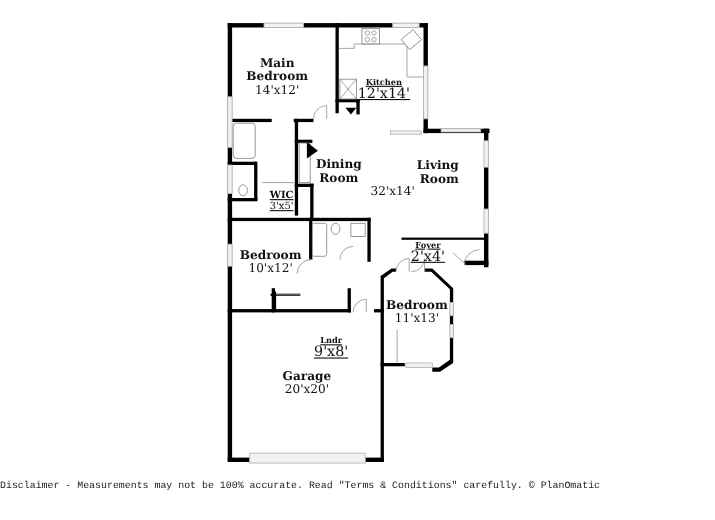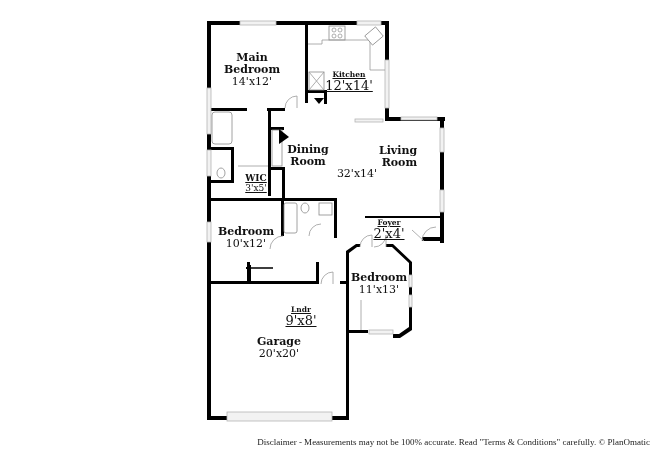--- a/index.html
+++ b/index.html
@@ -8,21 +8,21 @@
   .wall { fill:#000; }
   .win { fill:#f2f2f2; stroke:#b5b5b5; stroke-width:0.8; }
   .thin { fill:none; stroke:#9a9a9a; stroke-width:0.8; }
   .fix { fill:#fff; stroke:#8a8a8a; stroke-width:0.8; }
   .lbl { position:absolute; text-align:center; color:#111; font-family:"DejaVu Serif", serif; font-weight:bold; line-height:1.1; white-space:nowrap; transform:translateX(-50%); }
   .lbl .dim { font-weight:normal; display:block; }
   .big { font-size:11px; }
   .big .dim { font-size:11px; font-weight:normal; }
   .small { font-size:7.5px;text-decoration:underline; }
   .small .dim { font-size:13px; font-weight:normal; }
-  .disclaimer { position:absolute; left:0; width:650px; top:437px; text-align:right; font-size:9px; color:#222; font-family:Liberation Serif, serif; }
+  .disclaimer { position:absolute; left:0; width:650px; top:437px; text-align:left; font-size:9px; color:#222; font-family:Liberation Mono, monospace; }
 </style>
 </head>
 <body>
 
 <svg class="plan" width="650" height="473" viewBox="0 0 650 473">
 
   <g>
 
     <rect class="wall" x="207" y="21" width="182" height="4"></rect>
     <rect class="wall" x="385" y="21" width="4" height="100"></rect>

